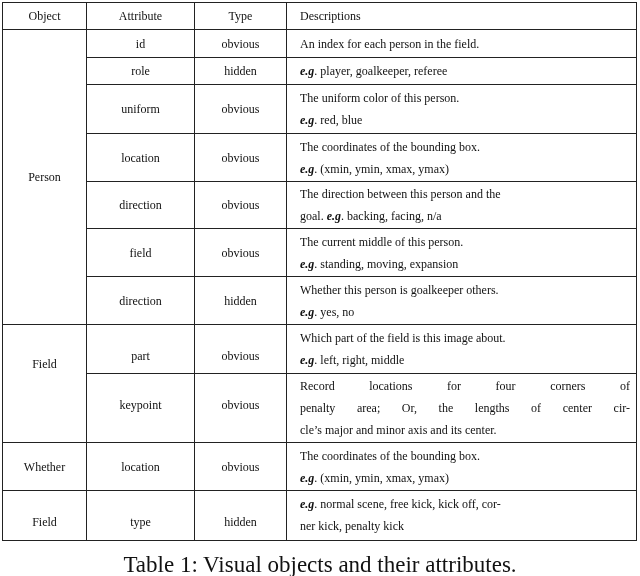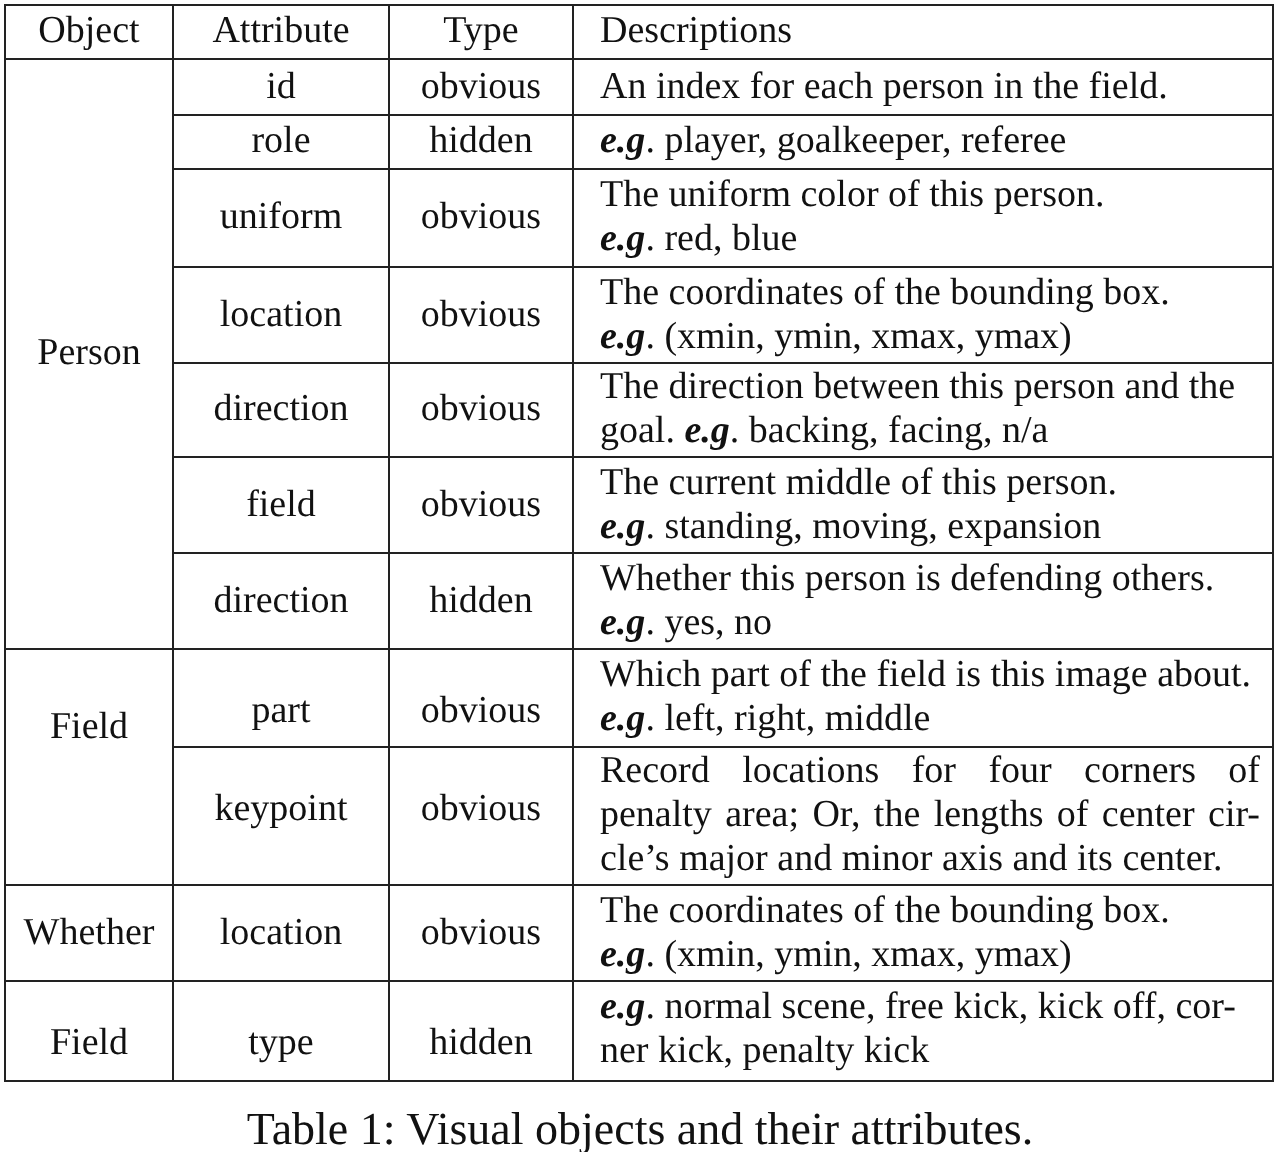--- a/index.html
+++ b/index.html
@@ -1,19 +1,19 @@
 <!DOCTYPE html>
 <html><head>
 <meta charset="utf-8">
 <style>
   html, body { margin:0; padding:0; background:#fff; }
   body { width:640px; height:576px; position:relative; overflow:hidden;
          font-family:"Liberation Serif","DejaVu Serif",serif; color:#111; }
   .tbl { position:absolute; left:2px; top:2px; width:634px; }
-  table { border-collapse:collapse; width:634px; table-layout:fixed; font-size:19px; line-height:22px; }
+  table { border-collapse:collapse; width:634px; table-layout:fixed; font-size:12px; line-height:22px; }
   td, th { border:1.5px solid #222; padding:0; font-weight:normal; }
   th { height:26px; }
   .c { text-align:center; vertical-align:middle; }
   .ct { text-align:center; vertical-align:top; padding-top:20px; }
   .d { text-align:left; padding:0 6px 0 13px; vertical-align:middle; }
   .d i { font-style:italic;font-weight:bold; }
   .just { text-align:justify; }
   .caption { position:absolute; left:0; width:640px; top:552px; text-align:center; font-size:23px; }
 </style>
 </head>
@@ -77,21 +77,21 @@
       <td class="c">obvious</td>
       <td class="d">
             <div>The current middle of this person.</div>
             <div><i>e.g</i><span>. </span><span>standing, moving, expansion</span></div>
           </td>
     </tr>
     <tr style="height:48px">
       <td class="c">direction</td>
       <td class="c">hidden</td>
       <td class="d">
-            <div>Whether this person is defending others.</div>
+            <div>Whether this person is goalkeeper others.</div>
             <div><i>e.g</i><span>. </span><span>yes, no</span></div>
           </td>
     </tr>
 
     <tr style="height:49px">
       <td class="ct" rowspan="2">
             <div style="padding-top:8px">Field</div>
           </td>
       <td class="ct">part</td>
       <td class="ct">obvious</td>

